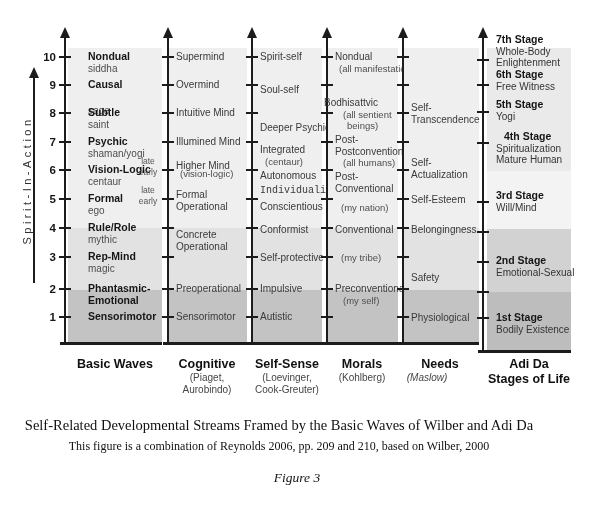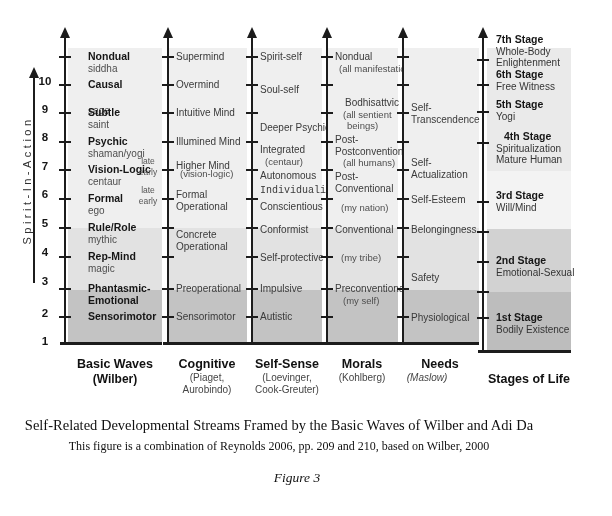--- a/index.html
+++ b/index.html
@@ -4,21 +4,21 @@
 <title>Figure 3</title>
 <style>
   html,body{margin:0;padding:0;background:#ffffff;}
   #page{position:relative;width:612px;height:516px;background:#ffffff;overflow:hidden;
         font-family:"Liberation Sans", sans-serif;}
   #chart{position:absolute;left:0;top:0;width:612px;height:410px;}
   .band{position:absolute;}
   .ahead{position:absolute;width:0;height:0;border-left:5px solid transparent;
          border-right:5px solid transparent;border-bottom:11px solid #1c1c1c;}
   .num{position:absolute;font-size:11.5px;font-weight:bold;color:#161616;
-       text-align:center;transform:translateY(-50%);margin-top:24px;}
+       text-align:right;transform:translateY(-50%);}
   .lbl{position:absolute;white-space:nowrap;transform:translateY(-50%);line-height:1.05;}
   .l-b{font-size:10.5px;font-weight:bold;color:#161616;}
   .l-s{font-size:10px;color:#4e4e4e;text-align:center;}
   .l-n{font-size:10px;color:#3a3a3a;}
   .l-p{font-size:9.5px;color:#4e4e4e;}
   .l-s2{font-size:10px;color:#343434;}
   .side{position:absolute;font-size:8.5px;color:#555;text-align:center;transform:translateY(-50%);}
   .hdr{position:absolute;text-align:center;white-space:nowrap;line-height:1.05;}
   .h-ht{font-size:12.5px;font-weight:bold;color:#111;}
   .h-hb{font-size:12px;font-weight:bold;color:#111;}
@@ -83,21 +83,20 @@
       <div class="lbl l-b" style="left: 88px; top: 199px;">Formal</div>
       <div class="lbl l-s" style="left: 88px; top: 210.5px;">ego</div>
       <div class="lbl l-b" style="left: 88px; top: 228px;">Rule/Role</div>
       <div class="lbl l-s" style="left: 88px; top: 239.5px;">mythic</div>
       <div class="lbl l-b" style="left: 88px; top: 257px;">Rep-Mind</div>
       <div class="lbl l-s" style="left: 88px; top: 268.5px;">magic</div>
       <div class="lbl l-b" style="left: 88px; top: 289px;">Phantasmic-</div>
       <div class="lbl l-b" style="left: 88px; top: 300.5px;">Emotional</div>
       <div class="lbl l-b" style="left: 88px; top: 317px;">Sensorimotor</div>
       <div class="hdr h-ht" style="left: 45px; top: 358px; width: 140px;">Basic Waves</div>
-      <div class="hdr h-hb" style="left: 45px; top: 373px; width: 140px;">(Wilber)</div>
       <div class="band" style="left: 167px; top: 48px; width: 80px; height: 180px; background: rgb(239, 239, 239);"></div>
       <div class="band" style="left: 167px; top: 228px; width: 80px; height: 62px; background: rgb(226, 226, 226);"></div>
       <div class="band" style="left: 167px; top: 290px; width: 80px; height: 52px; background: rgb(195, 195, 195);"></div>
       <div class="band" style="left: 163px; top: 342px; width: 84px; height: 2.5px; background: rgb(28, 28, 28);"></div>
       <div class="band" style="left: 167px; top: 38px; width: 2px; height: 304px; background: rgb(28, 28, 28);"></div>
       <div class="ahead" style="left: 163px; top: 27px;"></div>
       <div class="band" style="left: 162px; top: 56px; width: 12px; height: 2px; background: rgb(28, 28, 28);"></div>
       <div class="band" style="left: 162px; top: 84px; width: 12px; height: 2px; background: rgb(28, 28, 28);"></div>
       <div class="band" style="left: 162px; top: 112px; width: 12px; height: 2px; background: rgb(28, 28, 28);"></div>
       <div class="band" style="left: 162px; top: 141px; width: 12px; height: 2px; background: rgb(28, 28, 28);"></div>
@@ -168,21 +167,21 @@
       <div class="band" style="left: 321px; top: 112px; width: 12px; height: 2px; background: rgb(28, 28, 28);"></div>
       <div class="band" style="left: 321px; top: 141px; width: 12px; height: 2px; background: rgb(28, 28, 28);"></div>
       <div class="band" style="left: 321px; top: 169px; width: 12px; height: 2px; background: rgb(28, 28, 28);"></div>
       <div class="band" style="left: 321px; top: 198px; width: 12px; height: 2px; background: rgb(28, 28, 28);"></div>
       <div class="band" style="left: 321px; top: 227px; width: 12px; height: 2px; background: rgb(28, 28, 28);"></div>
       <div class="band" style="left: 321px; top: 256px; width: 12px; height: 2px; background: rgb(28, 28, 28);"></div>
       <div class="band" style="left: 321px; top: 288px; width: 12px; height: 2px; background: rgb(28, 28, 28);"></div>
       <div class="band" style="left: 321px; top: 316px; width: 12px; height: 2px; background: rgb(28, 28, 28);"></div>
       <div class="lbl l-n" style="left: 335px; top: 57px;">Nondual</div>
       <div class="lbl l-p" style="left: 339px; top: 68.5px;">(all manifestation)</div>
-      <div class="lbl l-n" style="left: 324px; top: 103px; margin-left: 21px;">Bodhisattvic</div>
+      <div class="lbl l-n" style="left: 324px; top: 103px;">Bodhisattvic</div>
       <div class="lbl l-p" style="left: 343px; top: 114.5px;">(all sentient</div>
       <div class="lbl l-p" style="left: 347px; top: 126px;">beings)</div>
       <div class="lbl l-n" style="left: 335px; top: 140px;">Post-</div>
       <div class="lbl l-n" style="left: 335px; top: 151.5px;">Postconventional</div>
       <div class="lbl l-p" style="left: 343px; top: 163px;">(all humans)</div>
       <div class="lbl l-n" style="left: 335px; top: 177px;">Post-</div>
       <div class="lbl l-n" style="left: 335px; top: 188.5px;">Conventional</div>
       <div class="lbl l-p" style="left: 341px; top: 208px;">(my nation)</div>
       <div class="lbl l-n" style="left: 335px; top: 230px;">Conventional</div>
       <div class="lbl l-p" style="left: 341px; top: 258px;">(my tribe)</div>
@@ -241,19 +240,20 @@
       <div class="lbl l-s2" style="left: 496px; top: 116.5px;">Yogi</div>
       <div class="lbl l-b" style="left: 496px; top: 137px; margin-left: 8px;">4th Stage</div>
       <div class="lbl l-s2" style="left: 496px; top: 148.5px;">Spiritualization</div>
       <div class="lbl l-s2" style="left: 496px; top: 160px;">Mature Human</div>
       <div class="lbl l-b" style="left: 496px; top: 196px;">3rd Stage</div>
       <div class="lbl l-s2" style="left: 496px; top: 207.5px;">Will/Mind</div>
       <div class="lbl l-b" style="left: 496px; top: 261px;">2nd Stage</div>
       <div class="lbl l-s2" style="left: 496px; top: 272.5px;">Emotional-Sexual</div>
       <div class="lbl l-b" style="left: 496px; top: 318px;">1st Stage</div>
       <div class="lbl l-s2" style="left: 496px; top: 329.5px;">Bodily Existence</div>
+      <div class="hdr h-ht" style="left: 459px; top: 358px; width: 140px;">Adi Da</div>
       <div class="hdr h-hb2" style="left: 459px; top: 373px; width: 140px;">Stages of Life</div>
     </div>
 
   <div class="caption serif">Self-Related Developmental Streams Framed by the Basic Waves of Wilber and Adi Da</div>
   <div class="subcaption serif">This figure is a combination of Reynolds 2006, pp. 209 and 210, based on Wilber, 2000</div>
   <div class="figlabel serif">Figure 3</div>
 </div>
 
 </body></html>

